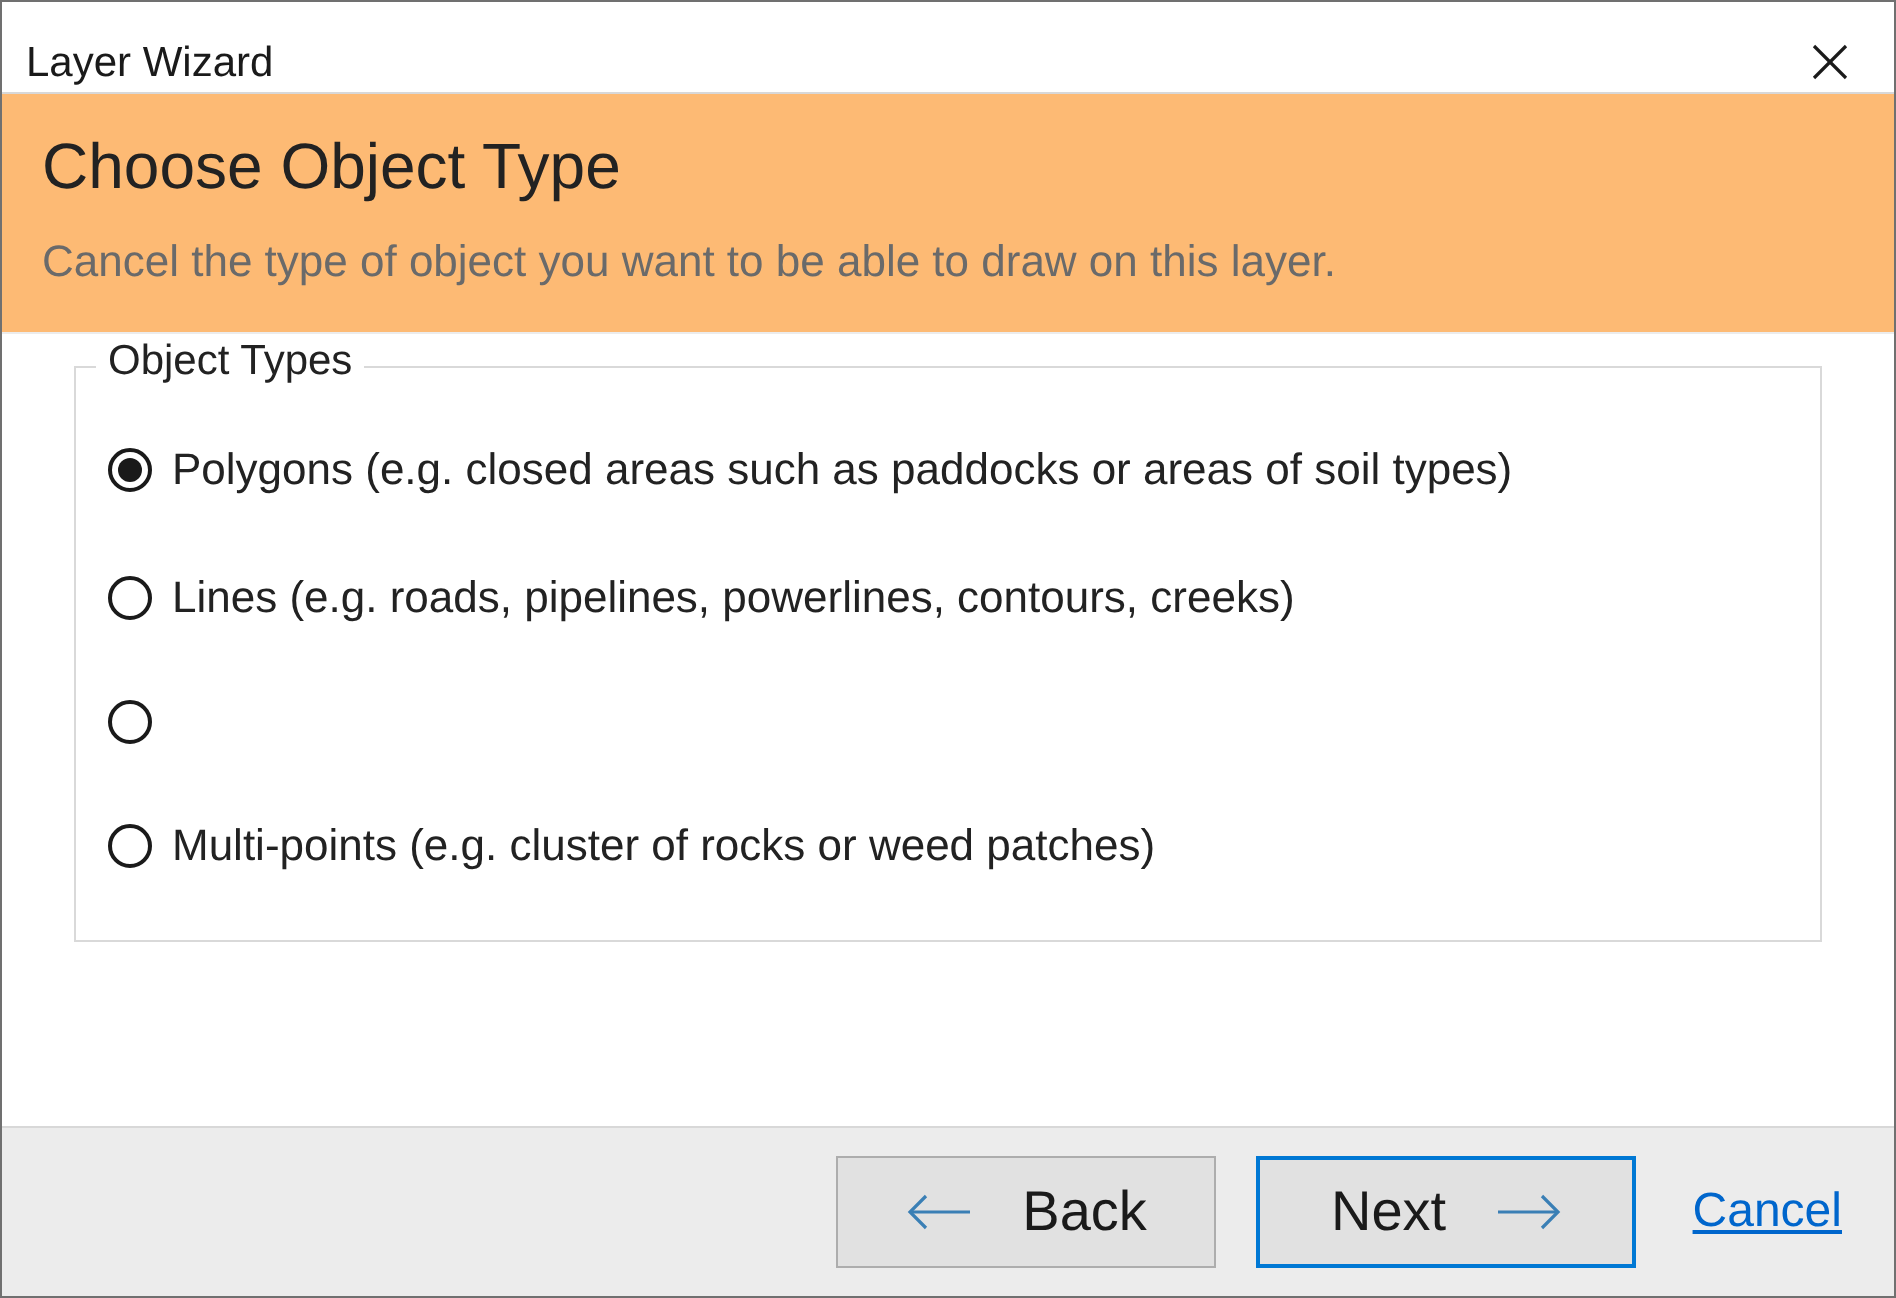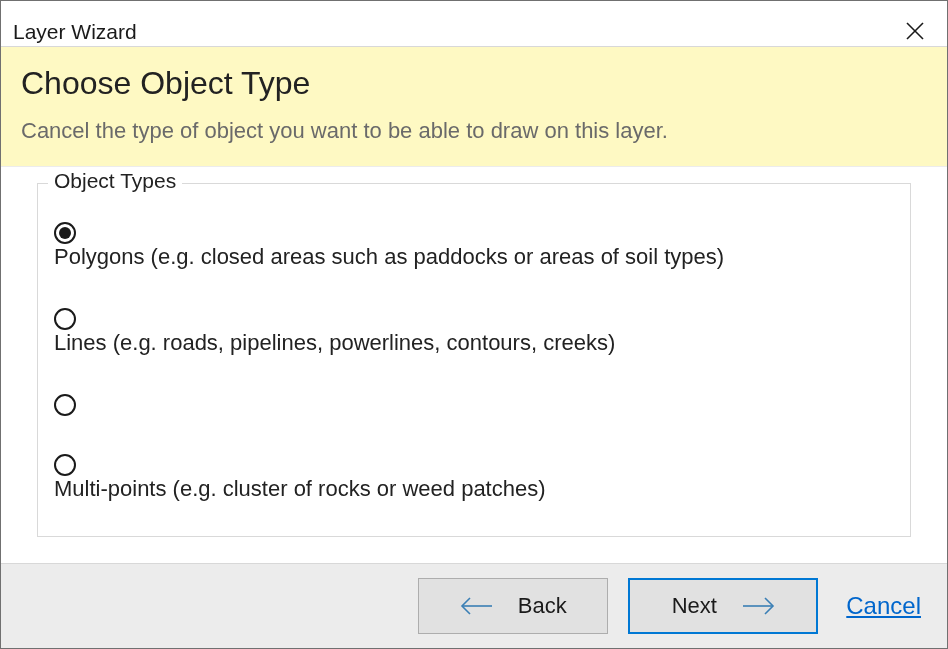--- a/index.html
+++ b/index.html
@@ -32,21 +32,21 @@
       height: 36px;
       display: flex;
       align-items: center;
       justify-content: center;
       cursor: pointer;
       background: transparent;
       border: none;
     }
     .close-btn svg { width: 20px; height: 20px; }
     .header-panel {
-      background: #fef9c3;
+      background: #fdba74;
       padding: 18px 20px 22px 20px;
       border-bottom: 1px solid #ececec;
     }
     .page-heading {
       font-size: 32px;
       font-weight: 400;
       color: #222;
       margin-bottom: 16px;
     }
     .page-subtitle {
@@ -68,23 +68,23 @@
       position: absolute;
       top: -15px;
       left: 10px;
       background: #fff;
       padding: 0 6px;
       font-size: 21px;
       color: #222;
     }
     .radio-row {
       display: flex;
+      align-items: center;
       margin: 10px 0 38px 0;
       cursor: pointer;
-      flex-direction: column;
     }
     .radio-row:last-child { margin-bottom: 8px; }
     .radio-circle {
       width: 22px;
       height: 22px;
       border: 2px solid #1a1a1a;
       border-radius: 50%;
       display: flex;
       align-items: center;
       justify-content: center;
@@ -114,21 +114,21 @@
     }
     .wiz-button {
       width: 190px;
       height: 56px;
       background: #e1e1e1;
       border: 1px solid #adadad;
       display: flex;
       align-items: center;
       justify-content: center;
       gap: 24px;
-      font-size: 22px;
+      font-size: 28px;
       color: #1a1a1a;
       cursor: pointer;
       position: relative;
     }
     .wiz-button.primary {
       border: 2px solid #0078d4;
     }
     .arrow {
       display: inline-flex;
       align-items: center;

